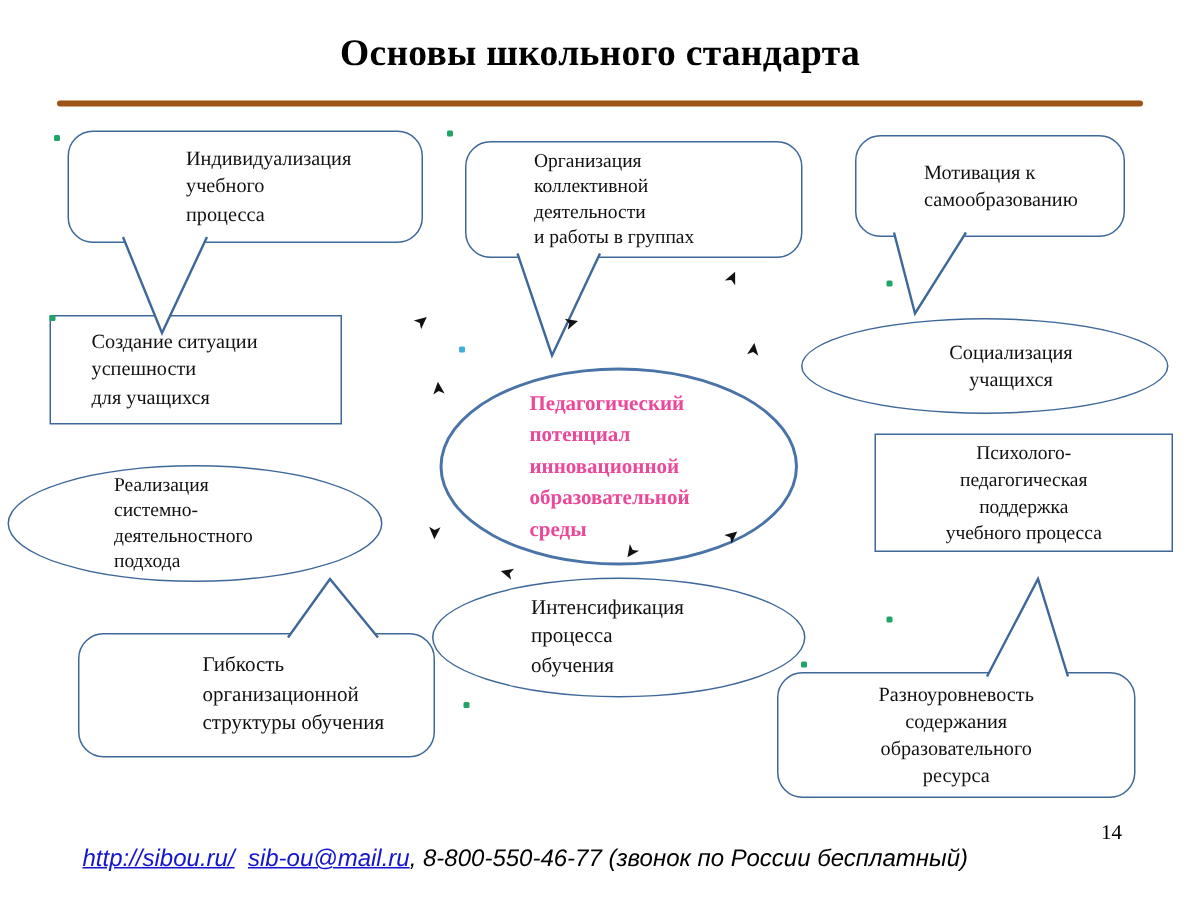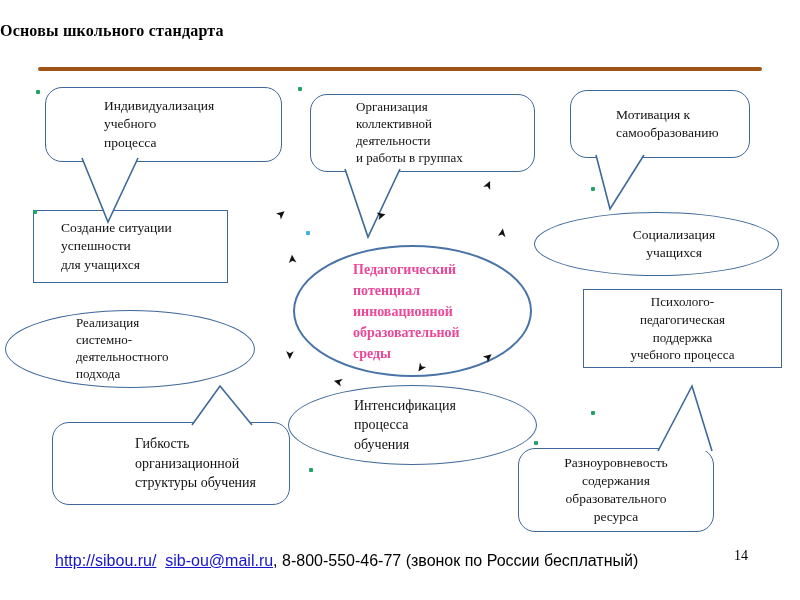--- a/index.html
+++ b/index.html
@@ -4,21 +4,21 @@
 <style>
   html,body{margin:0;padding:0;}
   body{background:#888;}
   .slide{
     position:relative; width:800px; height:600px; margin:0 auto;
     background:#ffffff; overflow:hidden;
     font-family:"Liberation Serif", serif; color:#1a1a1a;
   }
   .title{
     position:absolute; left:0; top:22px; width:100%;
-    text-align:left; font-size:16px; font-weight:bold; color:#000;
+    text-align:center; font-size:25px; font-weight:bold; color:#000;
     letter-spacing:.2px; margin:0;
   }
   .title-rule{
     position:absolute; left:38px; top:67px; width:724px; height:4px;
     background:#9e5414; border-radius:2px;
   }
   .shape{
     position:absolute; box-sizing:border-box; background:#fff;
     border:1.6px solid #3e6899; display:flex; align-items:center; z-index:1;
   }
@@ -44,38 +44,38 @@
     content:"\27A4"; position:absolute; left:-7px; top:-8px;
     font-size:12px; color:#111; font-family:"DejaVu Sans", sans-serif;
     display:inline-block; transform:rotate(var(--r,0deg));
   }
   .dot{
     position:absolute; width:4px; height:4px; border-radius:1px;
     background:#21a468; z-index:2;
   }
   .dot.cyan{background:#3fb0d8;}
   .footer{
-    position:absolute; left:55px; top:552px; width:700px;
-    font-family:"Liberation Sans", sans-serif; 
+    position:absolute; left:55px; top:564px; width:700px;
+    font-family:"Liberation Sans", sans-serif; font-style:italic;
     font-size:16px; color:#000; z-index:1;
   }
   .footer a{color:#1414cc; text-decoration:underline; cursor:pointer;}
   .page-number{
     position:absolute; right:52px; top:548px; font-size:14px; color:#000; z-index:1;
   }
 </style>
 </head>
 <body>
 
 <div class="slide">
 
   <h1 class="title">Основы школьного стандарта</h1>
   <div class="title-rule"></div>
 
-  <div class="shape rounded" style="left:45px;top:87px;width:237px;height:75px;padding-left:58px;">
+  <div class="shape rounded" style="left:45px;top:87px;width:237px;height:75px;padding-left:78px;">
     <span class="label">Индивидуализация
 учебного
 процесса</span>
   </div>
 
   <div class="shape rounded" style="left:310px;top:94px;width:225px;height:78px;padding-left:45px;">
     <span class="label" style="font-size:13px;line-height:1.3;">Организация
 коллективной
 деятельности
 и работы в группах</span>
@@ -124,21 +124,21 @@
 организационной
 структуры обучения</span>
   </div>
 
   <div class="shape ellipse" style="left:288px;top:385px;width:249px;height:80px;padding-left:65px;">
     <span class="label" style="font-size:14px;line-height:1.38;">Интенсификация
 процесса
 обучения</span>
   </div>
 
-  <div class="shape rounded" style="left:518px;top:448px;width:196px;height:84px;">
+  <div class="shape rounded" style="left:518px;top:448px;width:239px;height:84px;">
     <span class="label txt-center">Разноуровневость
 содержания
 образовательного
 ресурса</span>
   </div>
 
   <svg class="overlay" viewBox="0 0 800 600" xmlns="http://www.w3.org/2000/svg">
     <path d="M82,158 L108,222 L138,158" fill="#ffffff" stroke="#3e6899" stroke-width="1.6"></path>
     <path d="M345,169 L368,237 L400,169" fill="#ffffff" stroke="#3e6899" stroke-width="1.6"></path>
     <path d="M596,155 L610,209 L644,155" fill="#ffffff" stroke="#3e6899" stroke-width="1.6"></path>

